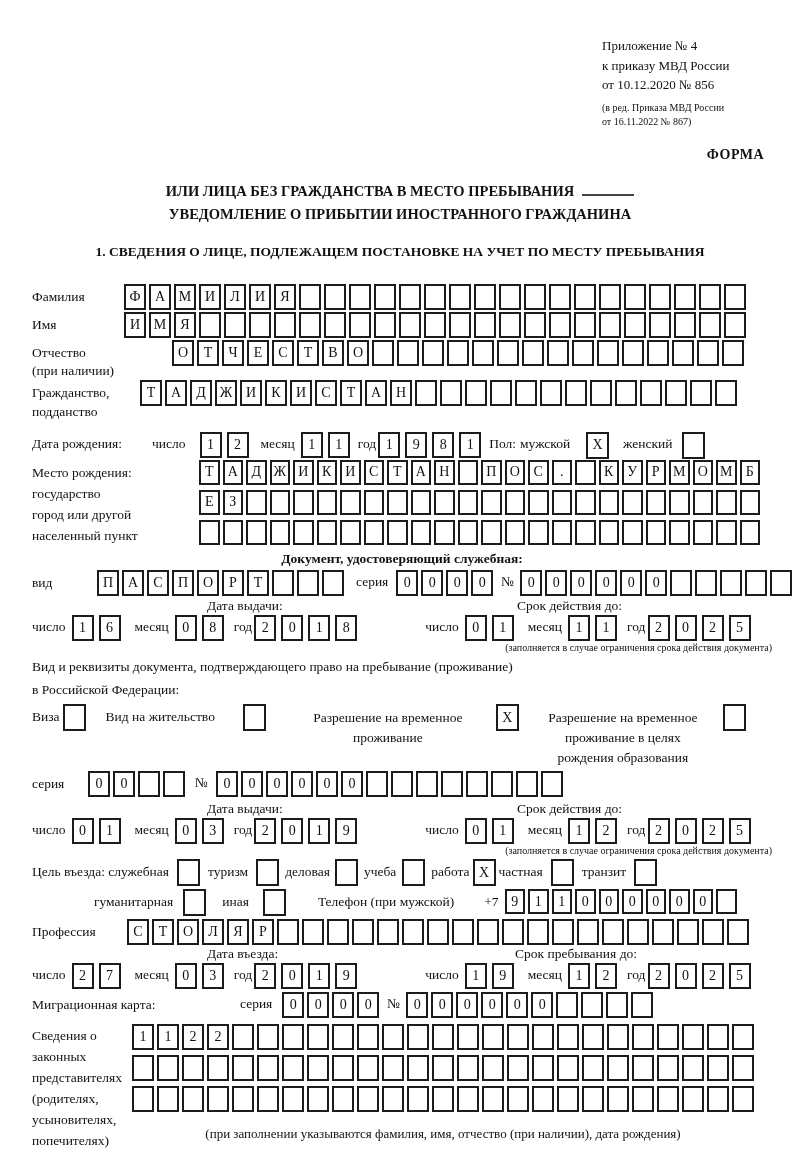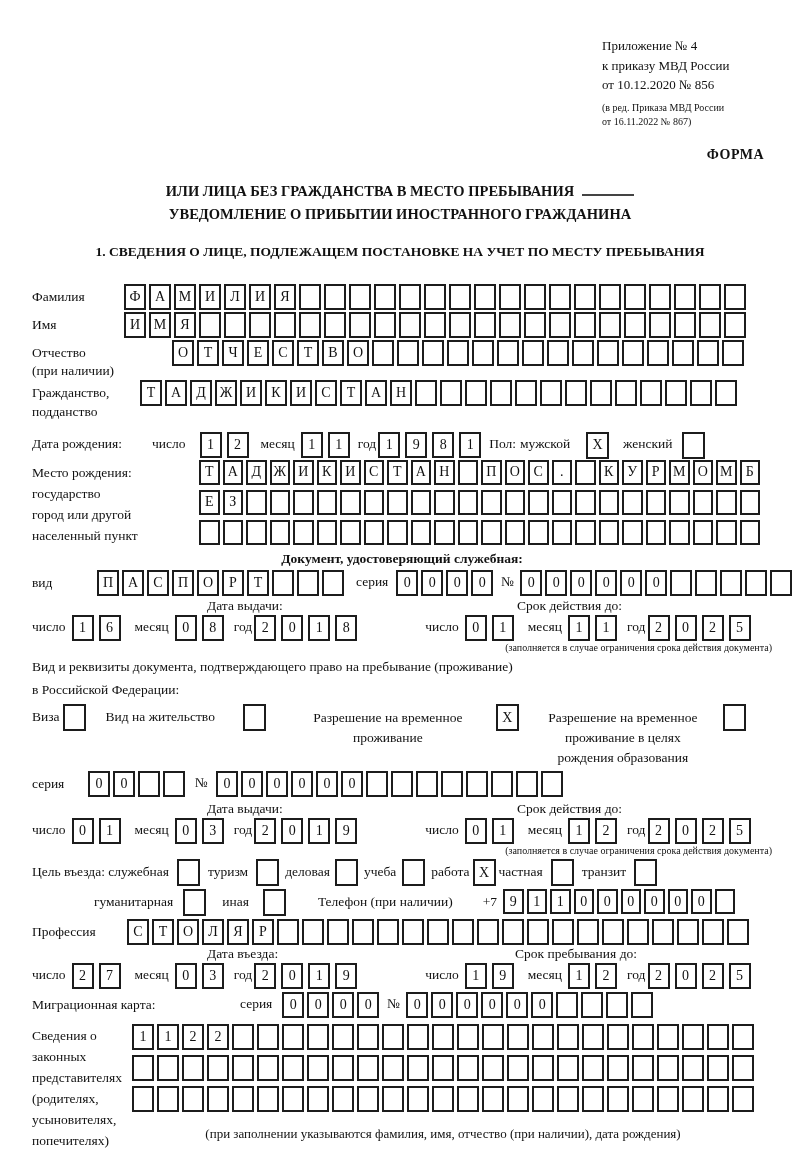--- a/index.html
+++ b/index.html
@@ -507,21 +507,21 @@
       <span class="cb" style="margin-left:8px"></span>
       <span class="lbl" style="margin-left:8px">транзит</span>
       <span class="cb" style="margin-left:8px"></span>
     </div>
 
     <div class="row tight" style="margin-bottom:3px">
       <span class="lbl" style="margin-left:62px">гуманитарная</span>
       <span class="cb" style="margin-left:10px"></span>
       <span class="lbl" style="margin-left:16px">иная</span>
       <span class="cb" style="margin-left:14px"></span>
-      <span class="lbl" style="margin-left:32px">Телефон (при наличии)</span>
+      <span class="lbl" style="margin-left:32px">Телефон (при мужской)</span>
       <span class="lbl" style="margin-left:30px;margin-right:6px">+7</span>
       <span class="cells">
           <span class="cell">9</span>
           <span class="cell">1</span>
           <span class="cell">1</span>
           <span class="cell">0</span>
           <span class="cell">0</span>
           <span class="cell">0</span>
           <span class="cell">0</span>
           <span class="cell">0</span>

